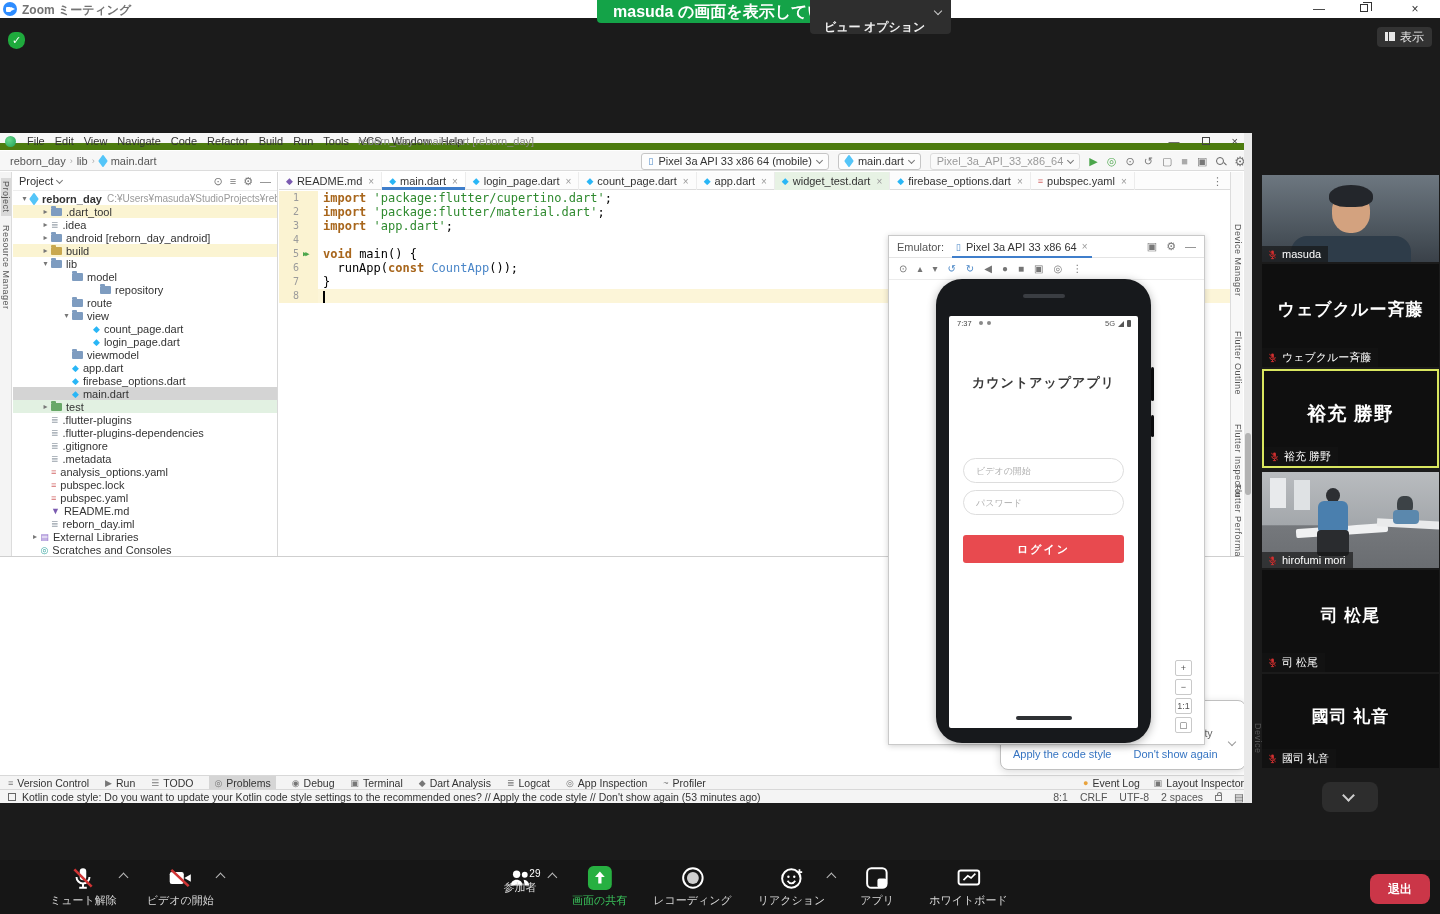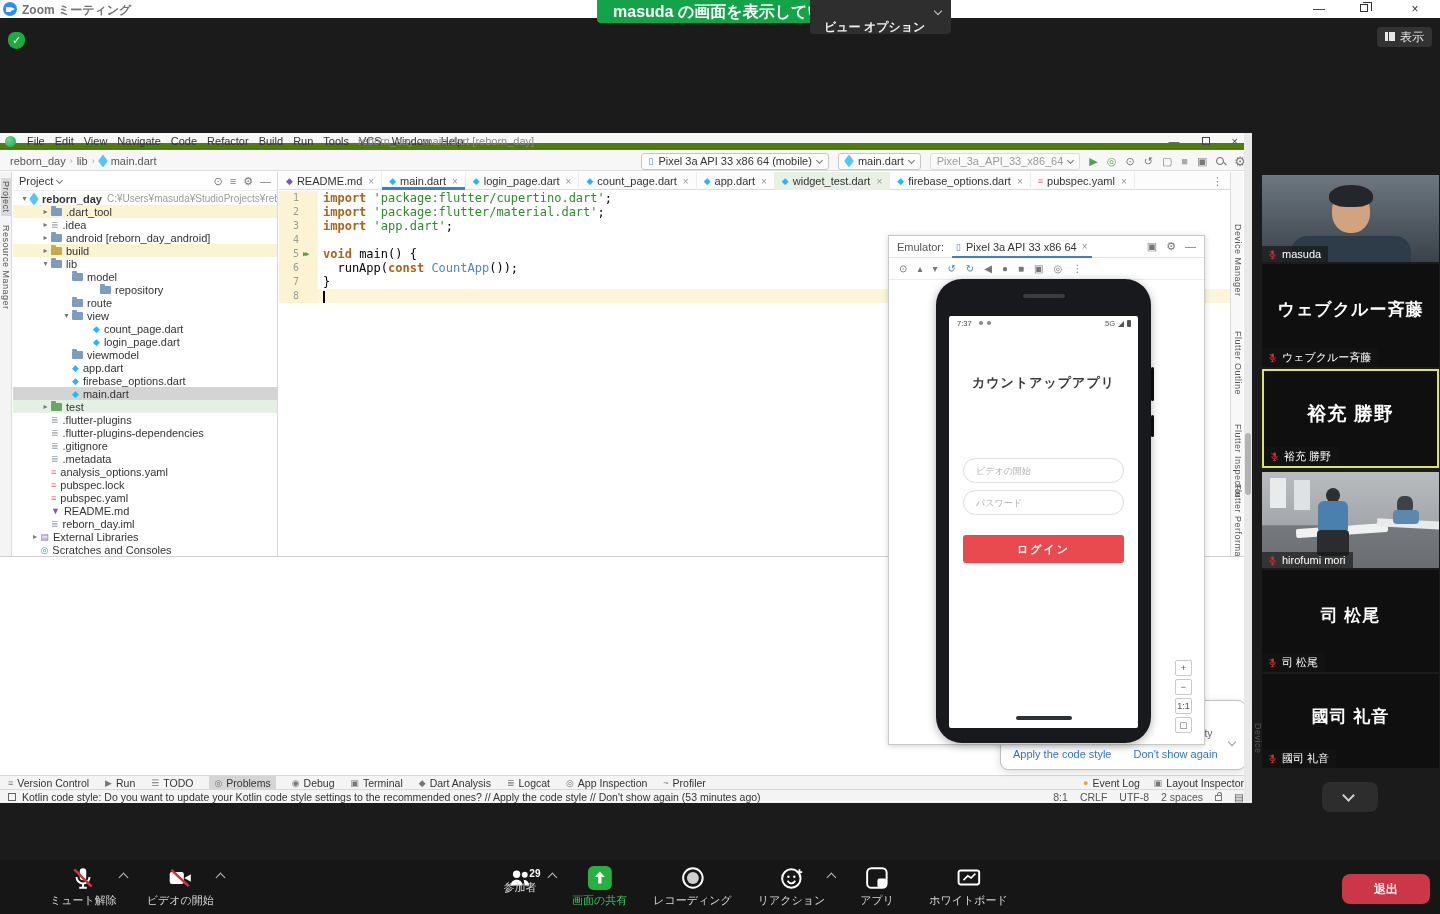--- a/index.html
+++ b/index.html
@@ -195,21 +195,21 @@
   .ztoolbar { position:absolute; left:0; top:860px; width:1440px; height:54px; background:#161616; z-index:40;}
   .zt-group-left { position:absolute; left:6px; top:4px; display:flex; gap:30px;margin-left:44px;}
   .zt-group-center { position:absolute; left:50%; top:4px; transform:translateX(-44%); display:flex; gap:26px;}
   .zt-item { position:relative; display:flex; flex-direction:column; align-items:center; min-width:52px;}
   .zt-ic { height:28px; display:flex; align-items:center; }
   .zt-ic svg { width:26px; height:26px; }
   .zt-lbl { font-size:11px; color:#d8d8d8; margin-top:1px; white-space:nowrap;}
   .zt-item.active .zt-lbl { color:#3ac55c; }
   .zt-badge { position:absolute; right:2px; top:6px; color:#fff; font-size:10px; }
   .zt-caret { position:absolute; right:-10px; top:10px; width:7px; height:7px; border-left:1.5px solid #bbb; border-top:1.5px solid #bbb; transform:rotate(45deg);}
-  .leave-btn { position:absolute; right:10px; top:14px; height:30px; padding:0 32px; background:#cb3648; border-radius:8px;
+  .leave-btn { position:absolute; right:10px; top:14px; height:30px; padding:0 18px; background:#cb3648; border-radius:8px;
     color:#fff; font-size:12px; font-weight:bold; line-height:30px;}
 </style>
 </head>
 <body>
 
 <div class="root">
 
   <div class="titlebar">
     <span class="zoom-logo"></span>
     <span class="tb-title">Zoom ミーティング</span>
@@ -821,21 +821,21 @@
     <div class="zt-group-center" id="zt-center">
         <div class="zt-item">
           <div class="zt-ic">
             <svg viewBox="0 0 24 24">
               <circle cx="9" cy="8.5" r="3.4" fill="#fff"></circle>
               <path d="M3.5 19c0-3.2 2.5-5.3 5.5-5.3s5.5 2.1 5.5 5.3z" fill="#fff"></path>
               <circle cx="16.5" cy="9" r="2.7" fill="#fff"></circle>
               <path d="M15.5 13.6c2.8.2 5 2.2 5 5.4h-4z" fill="#fff"></path>
             </svg>
           </div>
-          <span class="zt-badge" style="position: static; margin-top: -24px; margin-left: 30px; font-weight: bold;">29</span>
+          <span class="zt-badge" style="position: static; margin-top: -24px; margin-left: 30px;">29</span>
           <span class="zt-caret"></span>
           <div class="zt-lbl">参加者</div>
         </div>
         <div class="zt-item active">
           <div class="zt-ic">
             <svg viewBox="0 0 24 24">
               <rect x="1" y="1" width="22" height="22" rx="5" fill="#27b041"></rect>
               <path d="M12 6l4.5 5h-3v6h-3v-6h-3z" fill="#fff"></path>
             </svg>
           </div>

